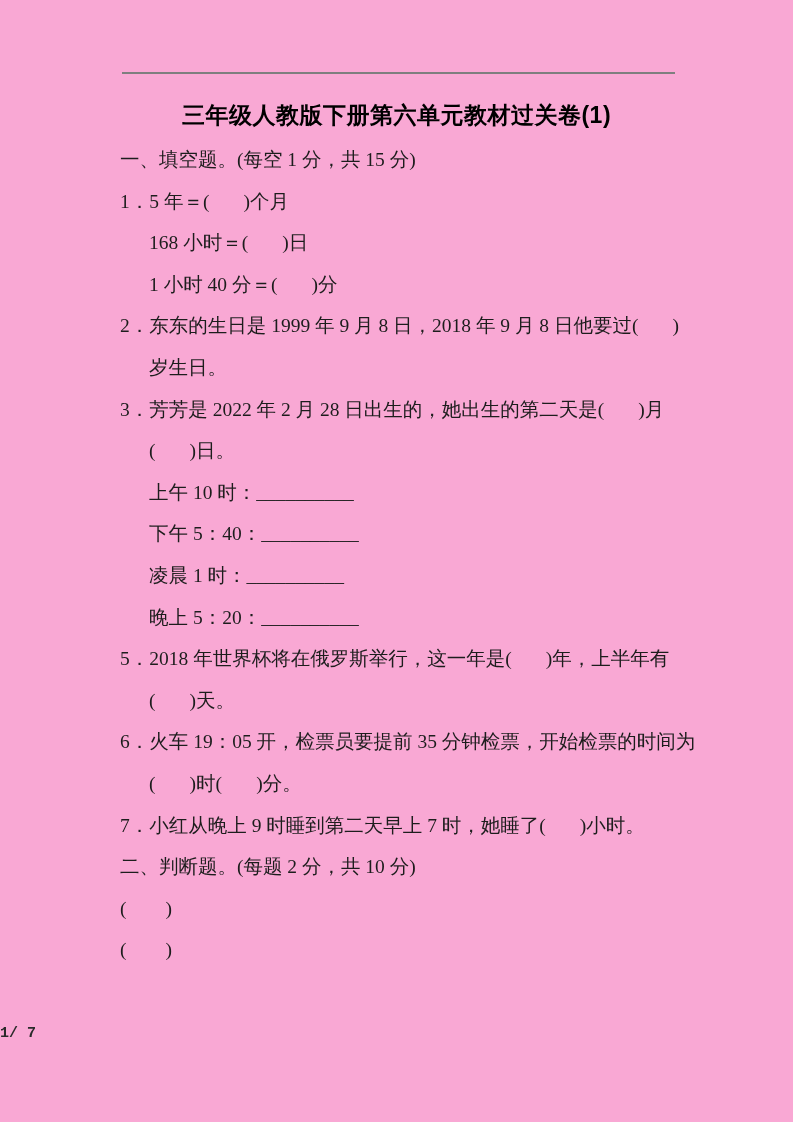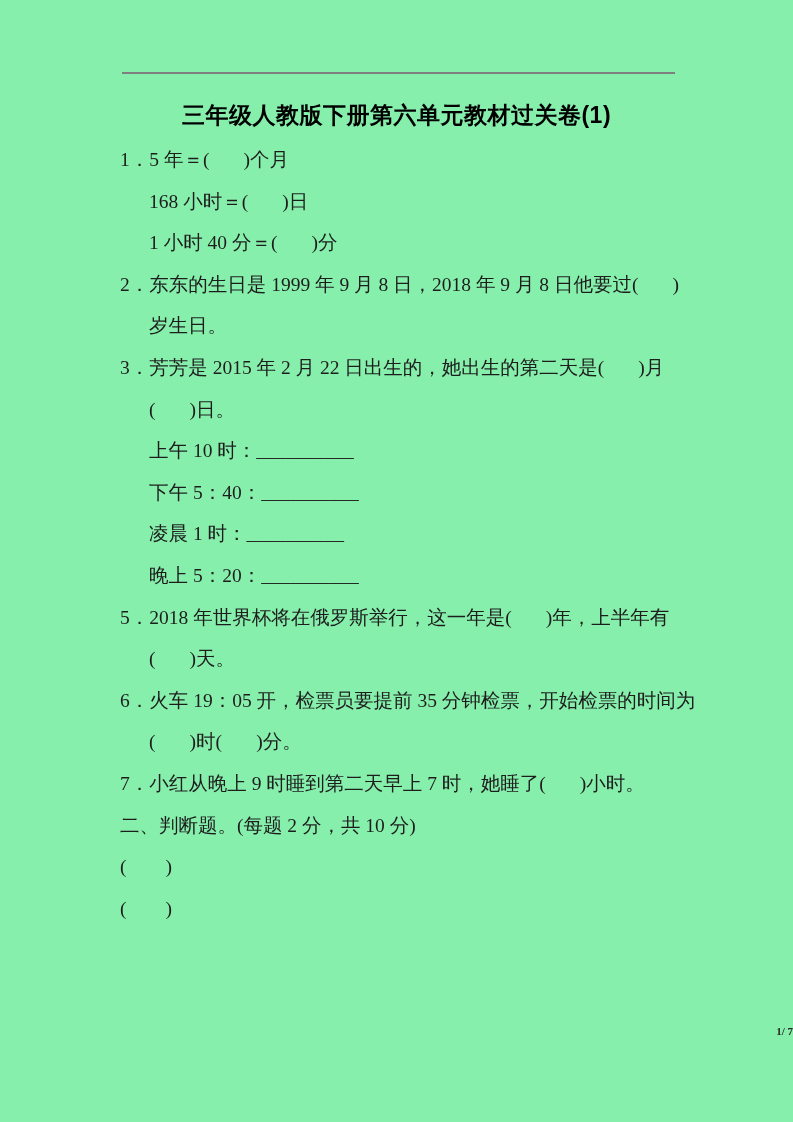--- a/index.html
+++ b/index.html
@@ -1,21 +1,21 @@
 <!DOCTYPE html>
 <html><head>
 <meta charset="utf-8">
 <style>
   * { margin: 0; padding: 0; box-sizing: border-box; }
   html, body { background: #ffffff; }
   .page {
     position: relative;
     width: 793px;
     height: 1122px;
-    background: #86efac;
+    background: #f9a8d4;
     overflow: hidden;
     font-family: "Liberation Serif", serif;
     color: #1d1d1d;
   }
   .header-divider {
     position: absolute;
     top: 72px;
     left: 122px;
     width: 553px;
     height: 2px;
@@ -50,44 +50,45 @@
   .line.judge {
     display: flex;
     justify-content: space-between;
     padding-right: 66px;
   }
   .page-footer {
     position: absolute;
     top: 1025px;
     left: 0;
     width: 100%;
-    text-align: right;
-    font-family: Liberation Serif, serif;
+    text-align: left;
+    font-family: Liberation Mono, monospace;
     font-weight: 700;
-    font-size: 11px;
+    font-size: 15px;
     color: #2a2a2a;
     white-space: pre;
   }
 </style>
 </head>
 <body>
 
 <div class="page">
 
   <div class="header-divider"></div>
 
   <div class="page-title">三年级人教版下册第六单元教材过关卷(1)</div>
 
   <div class="content">
+    <div class="line">一、填空题。(每空 1 分，共 15 分)</div>
     <div class="line">1．5 年＝(       )个月</div>
     <div class="line ind">168 小时＝(       )日</div>
     <div class="line ind">1 小时 40 分＝(       )分</div>
     <div class="line">2．东东的生日是 1999 年 9 月 8 日，2018 年 9 月 8 日他要过(       )</div>
     <div class="line ind">岁生日。</div>
-    <div class="line">3．芳芳是 2015 年 2 月 22 日出生的，她出生的第二天是(       )月</div>
+    <div class="line">3．芳芳是 2022 年 2 月 28 日出生的，她出生的第二天是(       )月</div>
     <div class="line ind">(       )日。</div>
     <div class="line ind">上午 10 时：__________</div>
     <div class="line ind">下午 5：40：__________</div>
     <div class="line ind">凌晨 1 时：__________</div>
     <div class="line ind">晚上 5：20：__________</div>
     <div class="line">5．2018 年世界杯将在俄罗斯举行，这一年是(       )年，上半年有</div>
     <div class="line ind">(       )天。</div>
     <div class="line">6．火车 19：05 开，检票员要提前 35 分钟检票，开始检票的时间为</div>
     <div class="line ind">(       )时(       )分。</div>
     <div class="line">7．小红从晚上 9 时睡到第二天早上 7 时，她睡了(       )小时。</div>

